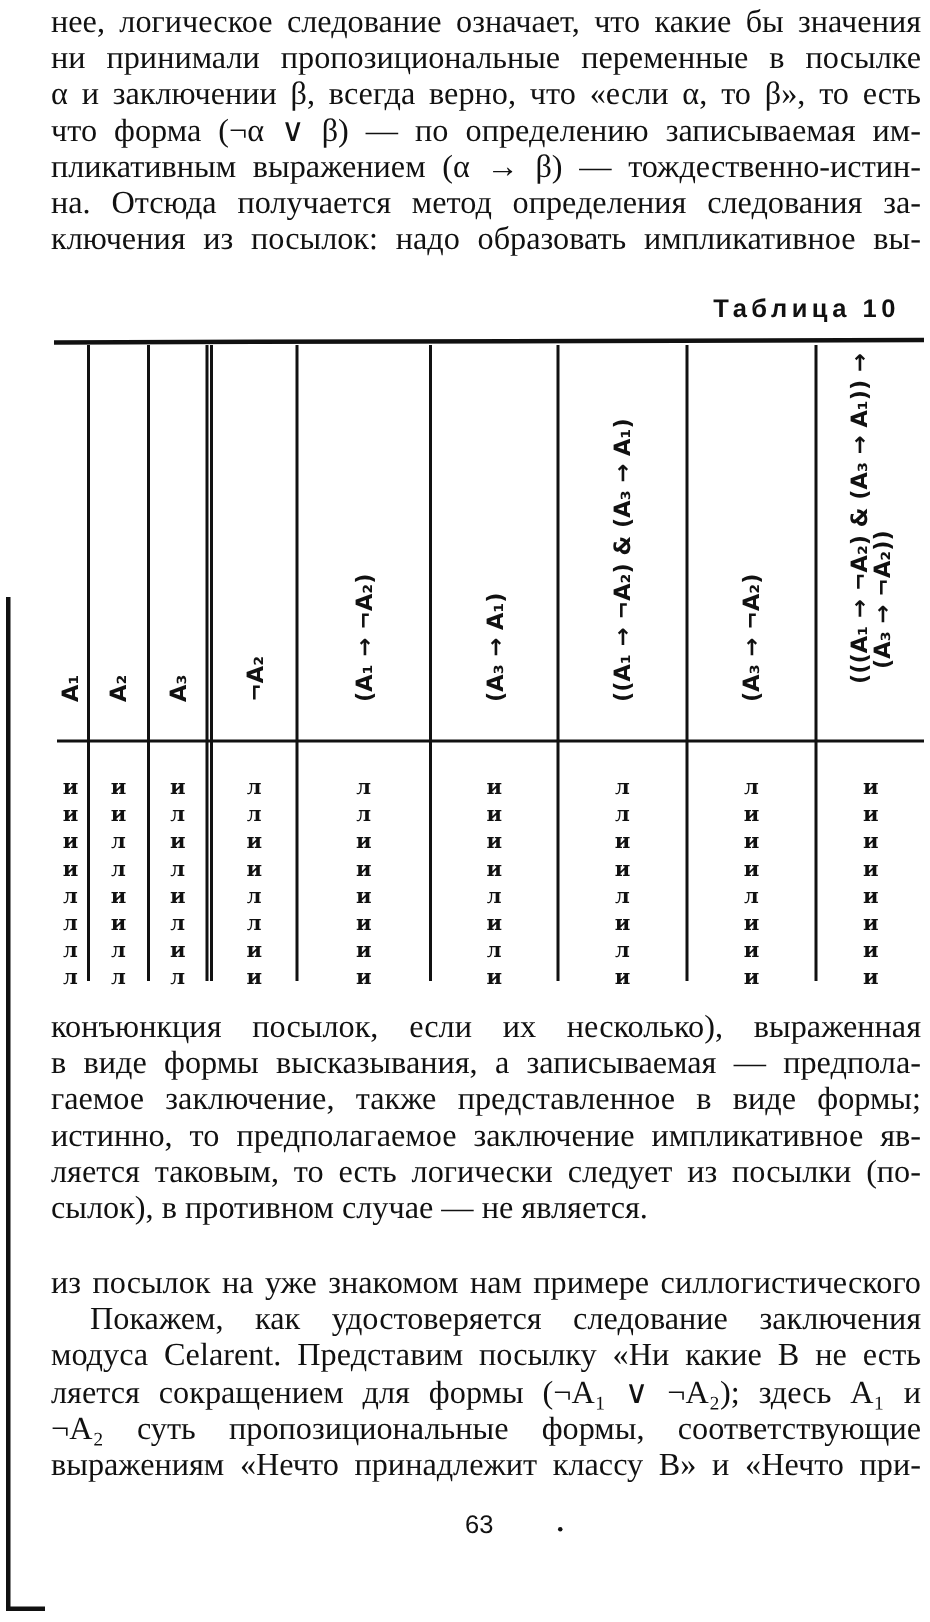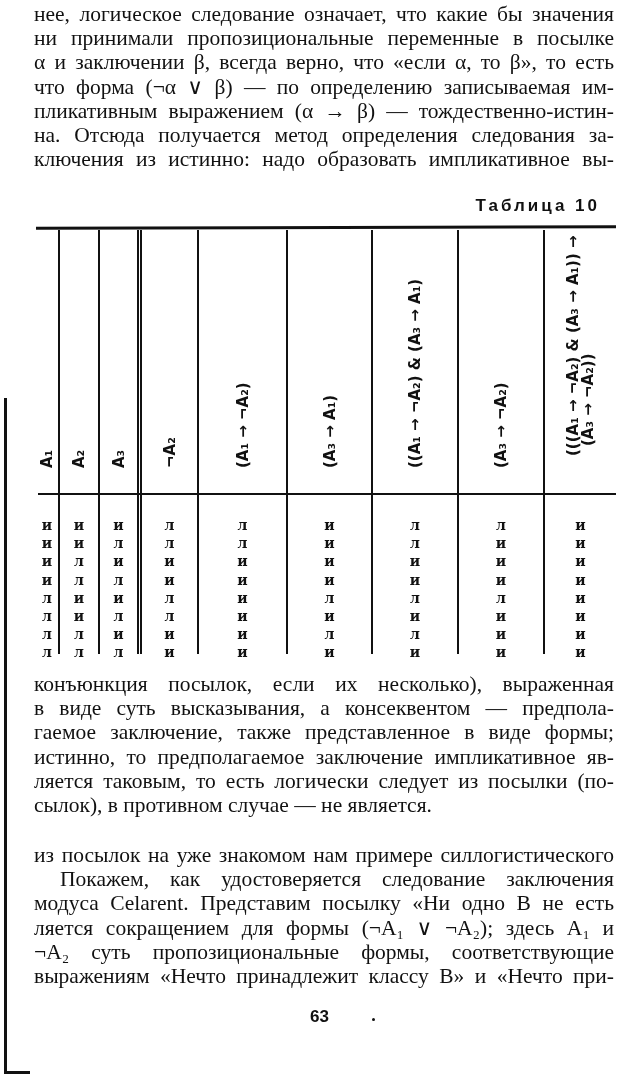--- a/index.html
+++ b/index.html
@@ -25,37 +25,37 @@
   .head-cell { position: absolute; top: 4px; height: 262px; }
   .head-text { position: absolute; left: 50%; bottom: 6px; transform-origin: 0 0;
                transform: rotate(-90deg) translate(0, -50%); white-space: nowrap;
                font-family: "DejaVu Sans", sans-serif; font-weight: bold; font-style: normal; font-size: 15px; }
   .head-text .two { display: block; line-height: 15px; }
   .head-text.multi { transform: rotate(-90deg) translate(0, -50%); line-height: 14px; }
   .data-col { position: absolute; top: 290px; }
   .data-col span { display: block; text-align: center; height: 18.2px; line-height: 18.2px;
                    font-family: "DejaVu Serif", serif; font-weight: bold; font-size: 14px; }
   .page-num { position: absolute; left: 310px; top: 1007px; font-family: "Liberation Sans", sans-serif;
-              font-weight: bold; font-size: 17px; }
+              font-weight: normal; font-size: 17px; }
   .page-dot { position: absolute; left: 372px; top: 1018px; width: 3px; height: 3px; background: #111; border-radius: 50%; }
 </style>
 </head>
 <body>
 
 <div class="scan-edge"></div>
 <div class="scan-foot"></div>
 
 <div class="para" id="p-top">
   <span class="line">нее, логическое следование означает, что какие бы значения</span>
   <span class="line">ни принимали пропозициональные переменные в посылке</span>
   <span class="line">α и заключении β, всегда верно, что «если α, то β», то есть</span>
   <span class="line">что форма (¬α ∨ β) — по определению записываемая им-</span>
   <span class="line">пликативным выражением (α → β) — тождественно-истин-</span>
   <span class="line">на. Отсюда получается метод определения следования за-</span>
-  <span class="line">ключения из истинно: надо образовать импликативное вы-</span>
+  <span class="line">ключения из посылок: надо образовать импликативное вы-</span>
 </div>
 
 <div class="caption">Таблица 10</div>
 
 <div class="table-wrap">
   <div class="rule-top"></div>
   <div class="rule-head"></div>
 
   <div class="vline" style="left:22px"></div>
   <div class="vline" style="left:62px"></div>
@@ -184,30 +184,30 @@
       <span>и</span>
       <span>и</span>
       <span>и</span>
       <span>и</span>
       <span>и</span>
   </div>
 </div>
 
 <div class="para" id="p-mid">
   <span class="line">конъюнкция посылок, если их несколько), выраженная</span>
-  <span class="line">в виде суть высказывания, а консеквентом — предпола-</span>
+  <span class="line">в виде формы высказывания, а записываемая — предпола-</span>
   <span class="line">гаемое заключение, также представленное в виде формы;</span>
   <span class="line">истинно, то предполагаемое заключение импликативное яв-</span>
   <span class="line">ляется таковым, то есть логически следует из посылки (по-</span>
   <span class="line last">сылок), в противном случае — не является.</span>
 </div>
 
 <div class="para" id="p-bot">
   <span class="line">из посылок на уже знакомом нам примере силлогистического</span>
   <span class="line indent">Покажем, как удостоверяется следование заключения</span>
-  <span class="line">модуса Celarent. Представим посылку «Ни одно B не есть</span>
+  <span class="line">модуса Celarent. Представим посылку «Ни какие B не есть</span>
   <span class="line">ляется сокращением для формы (¬A₁ ∨ ¬A₂); здесь A₁ и</span>
   <span class="line">¬A₂ суть пропозициональные формы, соответствующие</span>
   <span class="line">выражениям «Нечто принадлежит классу B» и «Нечто при-</span>
 </div>
 
 <div class="page-num">63</div>
 <div class="page-dot"></div>
 
 </body></html>

